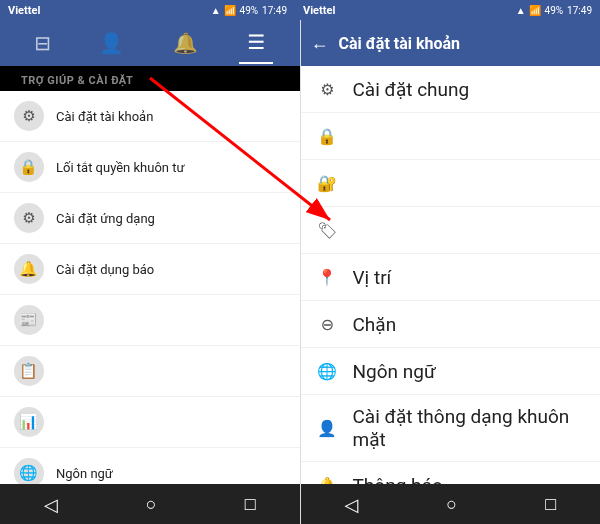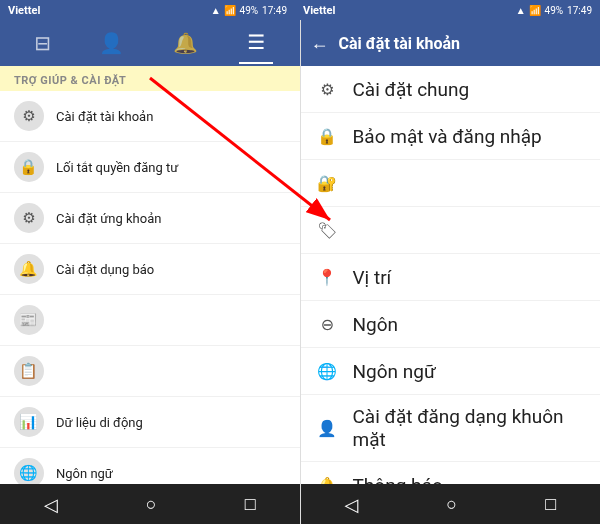--- a/index.html
+++ b/index.html
@@ -52,26 +52,26 @@
     .nav-icon {
       color: rgba(255,255,255,0.7);
       font-size: 20px;
       cursor: pointer;
       padding: 8px;
     }
     .nav-icon.active { color: #fff; border-bottom: 2px solid #fff; }
 
     
     .section-header {
-      padding: 8px 14px 4px;
+      padding: 8px 21px 4px;
       font-size: 11px;
       color: #888;
       font-weight: bold;
       letter-spacing: 0.5px;
-      background: #fef9c3;
+      background: #000000;
     }
 
     
     .menu-list {
       list-style: none;
       overflow-y: auto;
       flex: 1;
     }
     .menu-item {
       display: flex;
@@ -226,39 +226,38 @@
 
       <div class="section-header">TRỢ GIÚP &amp; CÀI ĐẶT</div>
 
       <ul class="menu-list">
         <li class="menu-item">
           <div class="menu-item-icon">⚙</div>
           <span class="menu-item-label">Cài đặt tài khoản</span>
         </li>
         <li class="menu-item">
           <div class="menu-item-icon">🔒</div>
-          <span class="menu-item-label">Lối tắt quyền đăng tư</span>
+          <span class="menu-item-label">Lối tắt quyền khuôn tư</span>
         </li>
         <li class="menu-item">
           <div class="menu-item-icon">⚙</div>
-          <span class="menu-item-label">Cài đặt ứng khoản</span>
+          <span class="menu-item-label">Cài đặt ứng dạng</span>
         </li>
         <li class="menu-item">
           <div class="menu-item-icon">🔔</div>
           <span class="menu-item-label">Cài đặt dụng báo</span>
         </li>
         <li class="menu-item">
           <div class="menu-item-icon">📰</div>
         </li>
         <li class="menu-item">
           <div class="menu-item-icon">📋</div>
         </li>
         <li class="menu-item">
           <div class="menu-item-icon">📊</div>
-          <span class="menu-item-label">Dữ liệu di động</span>
         </li>
         <li class="menu-item">
           <div class="menu-item-icon">🌐</div>
           <span class="menu-item-label">Ngôn ngữ</span>
         </li>
 
       </ul>
 
       <div class="bottom-nav">
         <span class="bottom-nav-btn">◁</span>
@@ -274,43 +273,42 @@
         <span class="right-header-title">Cài đặt tài khoản</span>
       </div>
 
       <ul class="right-menu-list">
         <li class="right-menu-item">
           <div class="right-menu-icon">⚙</div>
           <span class="right-menu-label">Cài đặt chung</span>
         </li>
         <li class="right-menu-item">
           <div class="right-menu-icon">🔒</div>
-          <span class="right-menu-label">Bảo mật và đăng nhập</span>
         </li>
         <li class="right-menu-item">
           <div class="right-menu-icon">🔐</div>
         </li>
         <li class="right-menu-item">
           <div class="right-menu-icon">🏷</div>
         </li>
         <li class="right-menu-item">
           <div class="right-menu-icon">📍</div>
           <span class="right-menu-label">Vị trí</span>
         </li>
         <li class="right-menu-item">
           <div class="right-menu-icon">⊖</div>
-          <span class="right-menu-label">Ngôn</span>
+          <span class="right-menu-label">Chặn</span>
         </li>
         <li class="right-menu-item">
           <div class="right-menu-icon">🌐</div>
           <span class="right-menu-label">Ngôn ngữ</span>
         </li>
         <li class="right-menu-item">
           <div class="right-menu-icon">👤</div>
-          <span class="right-menu-label">Cài đặt đăng dạng khuôn mặt</span>
+          <span class="right-menu-label">Cài đặt thông dạng khuôn mặt</span>
         </li>
         <li class="right-menu-item">
           <div class="right-menu-icon">🔔</div>
           <span class="right-menu-label">Thông báo</span>
         </li>
 
       </ul>
 
       <div class="bottom-nav">
         <span class="bottom-nav-btn">◁</span>

